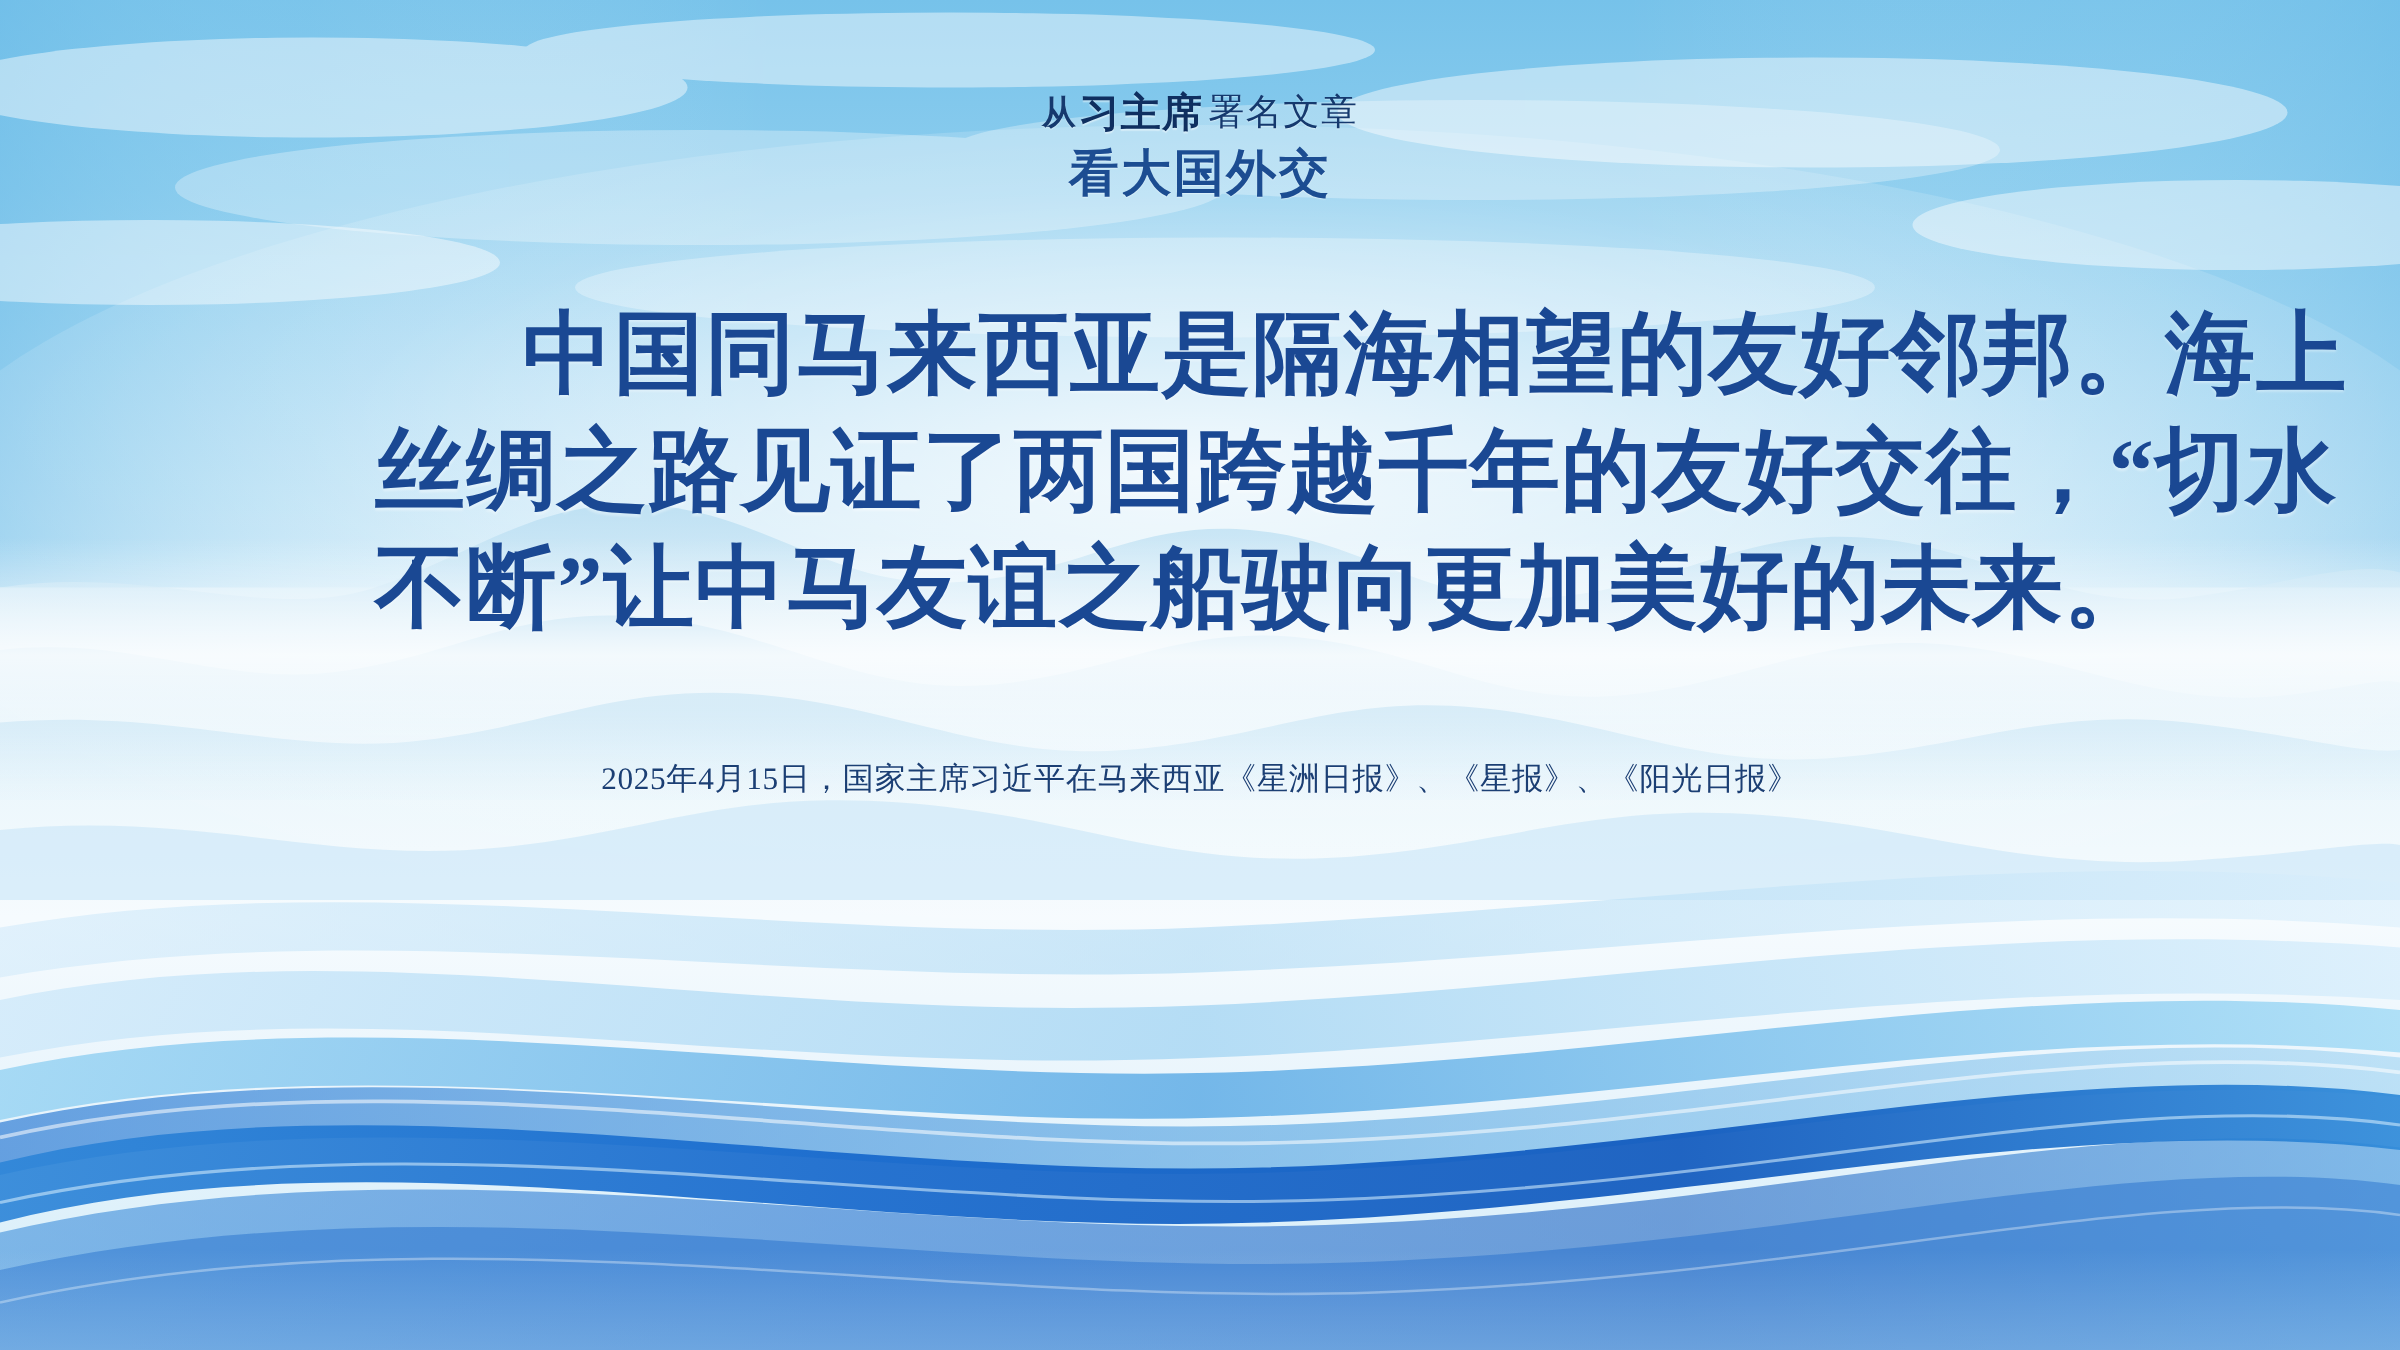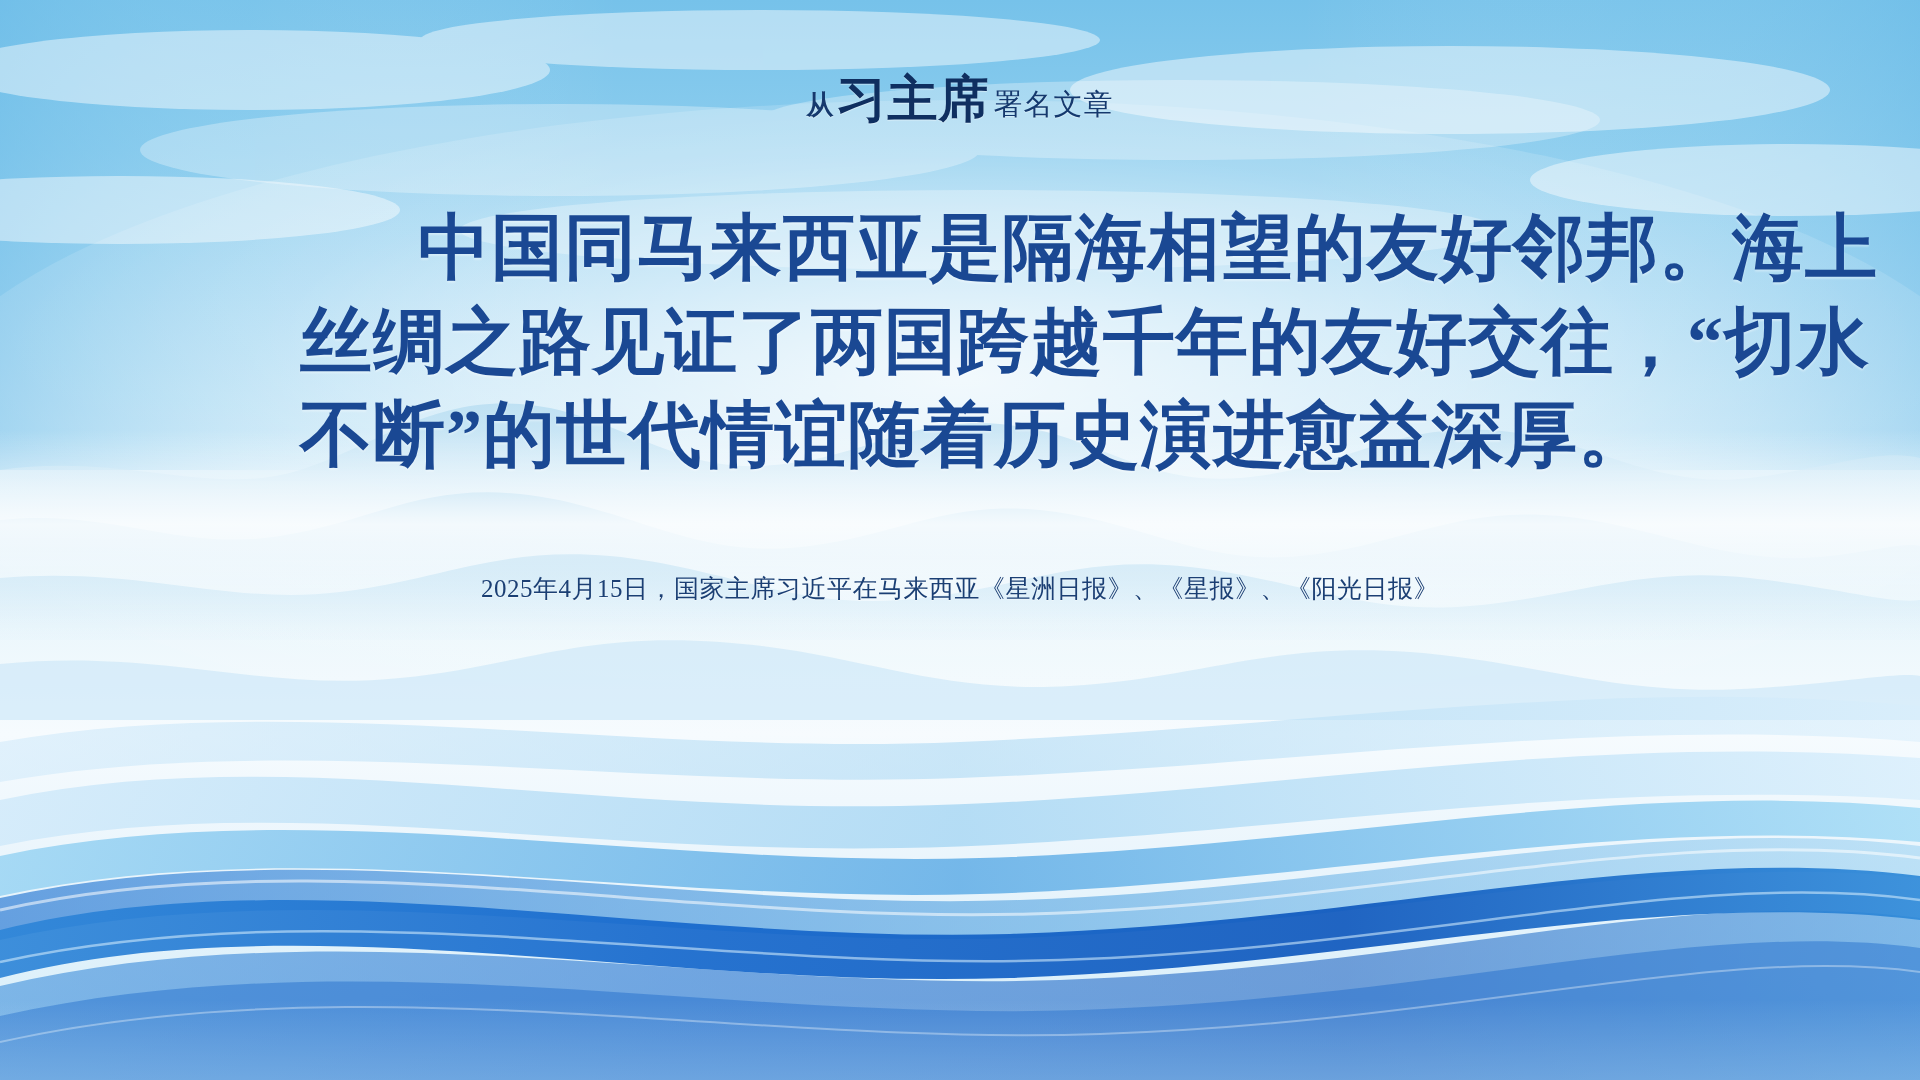--- a/index.html
+++ b/index.html
@@ -31,21 +31,21 @@
   }
   #header-line1 {
     display:flex; align-items:baseline; justify-content:center;
     white-space:nowrap;
   }
   .hd-cong {
     font-size:27px; font-weight:700; letter-spacing:0px;
     position:relative; top:-2px; margin-right:3px;
   }
   .hd-main {
-    font-size:50px; font-weight:700; letter-spacing:1px;
+    font-size:32px; font-weight:700; letter-spacing:1px;
     color:#0f2f60;
   }
   .hd-sub {
     font-size:29px; font-weight:400; letter-spacing:1px;
     position:relative; top:-2px; margin-left:4px;
   }
   #header-line2 {
     margin-top:12px;
     font-size:40px; font-weight:700; letter-spacing:2px;
     color:#1c4d92;
@@ -237,26 +237,27 @@
   </svg>
 
   <div id="content">
 
     <div id="header-block">
       <div id="header-line1">
         <span class="hd-cong">从</span>
         <span class="hd-main">习主席</span>
         <span class="hd-sub">署名文章</span>
       </div>
+      <div id="header-line2">看大国外交</div>
     </div>
 
     <div id="quote-block">
       <div class="quote-line indent">中国同马来西亚是隔海相望的友好邻邦。海上</div>
       <div class="quote-line">丝绸之路见证了两国跨越千年的友好交往，“切水</div>
-      <div class="quote-line">不断”的世代情谊随着历史演进愈益深厚。</div>
+      <div class="quote-line">不断”让中马友谊之船驶向更加美好的未来。</div>
     </div>
 
     <div id="caption-block">
       <div class="caption-line">2025年4月15日，国家主席习近平在马来西亚《星洲日报》、《星报》、《阳光日报》</div>
     </div>
 
   </div>
 </div>
 
 </body></html>

